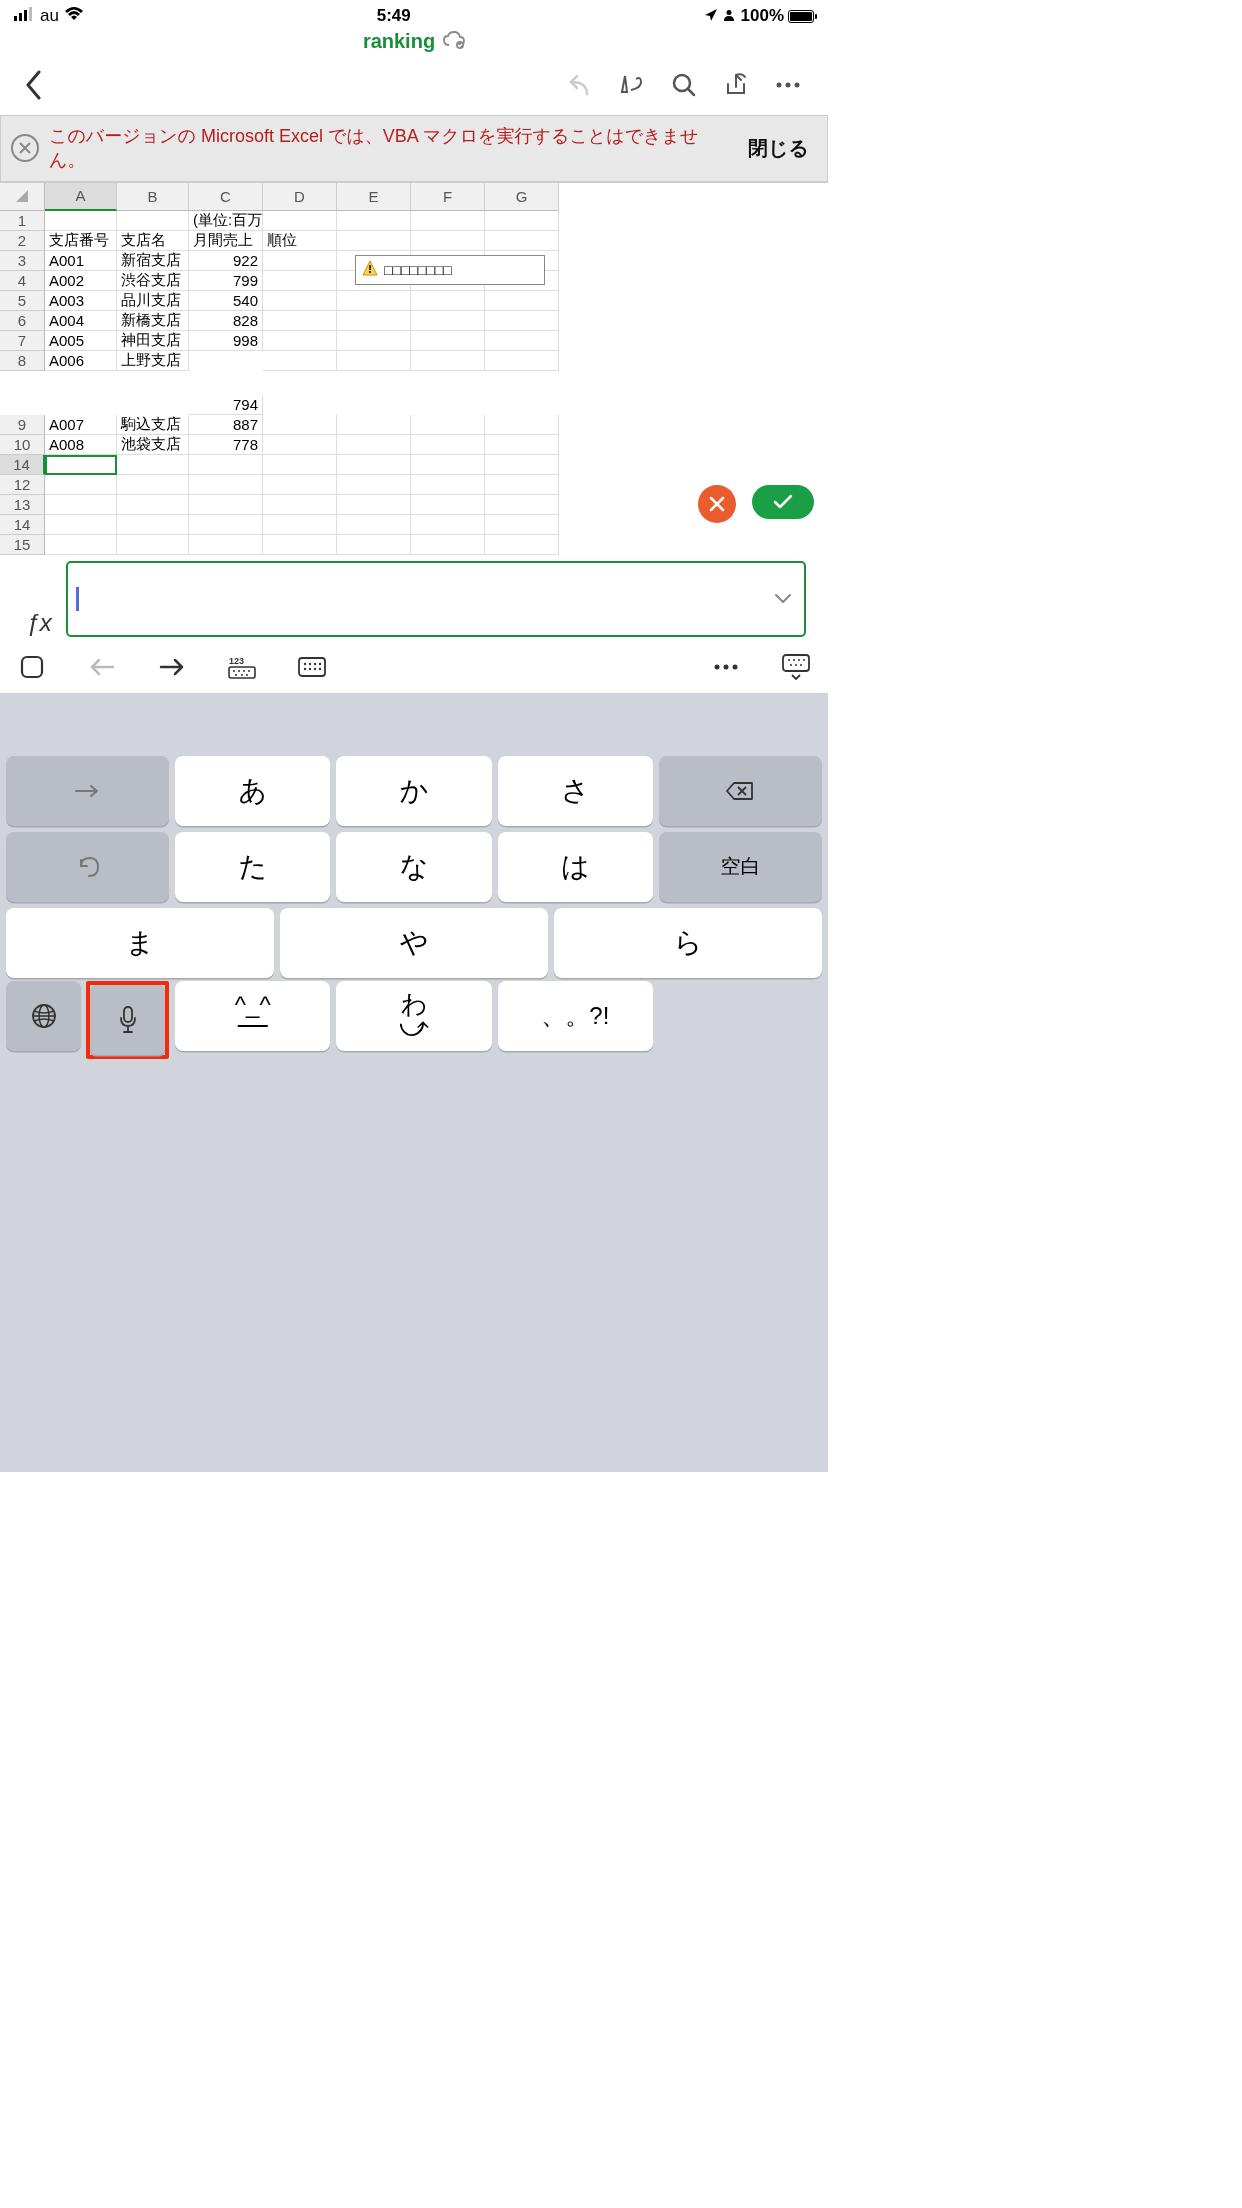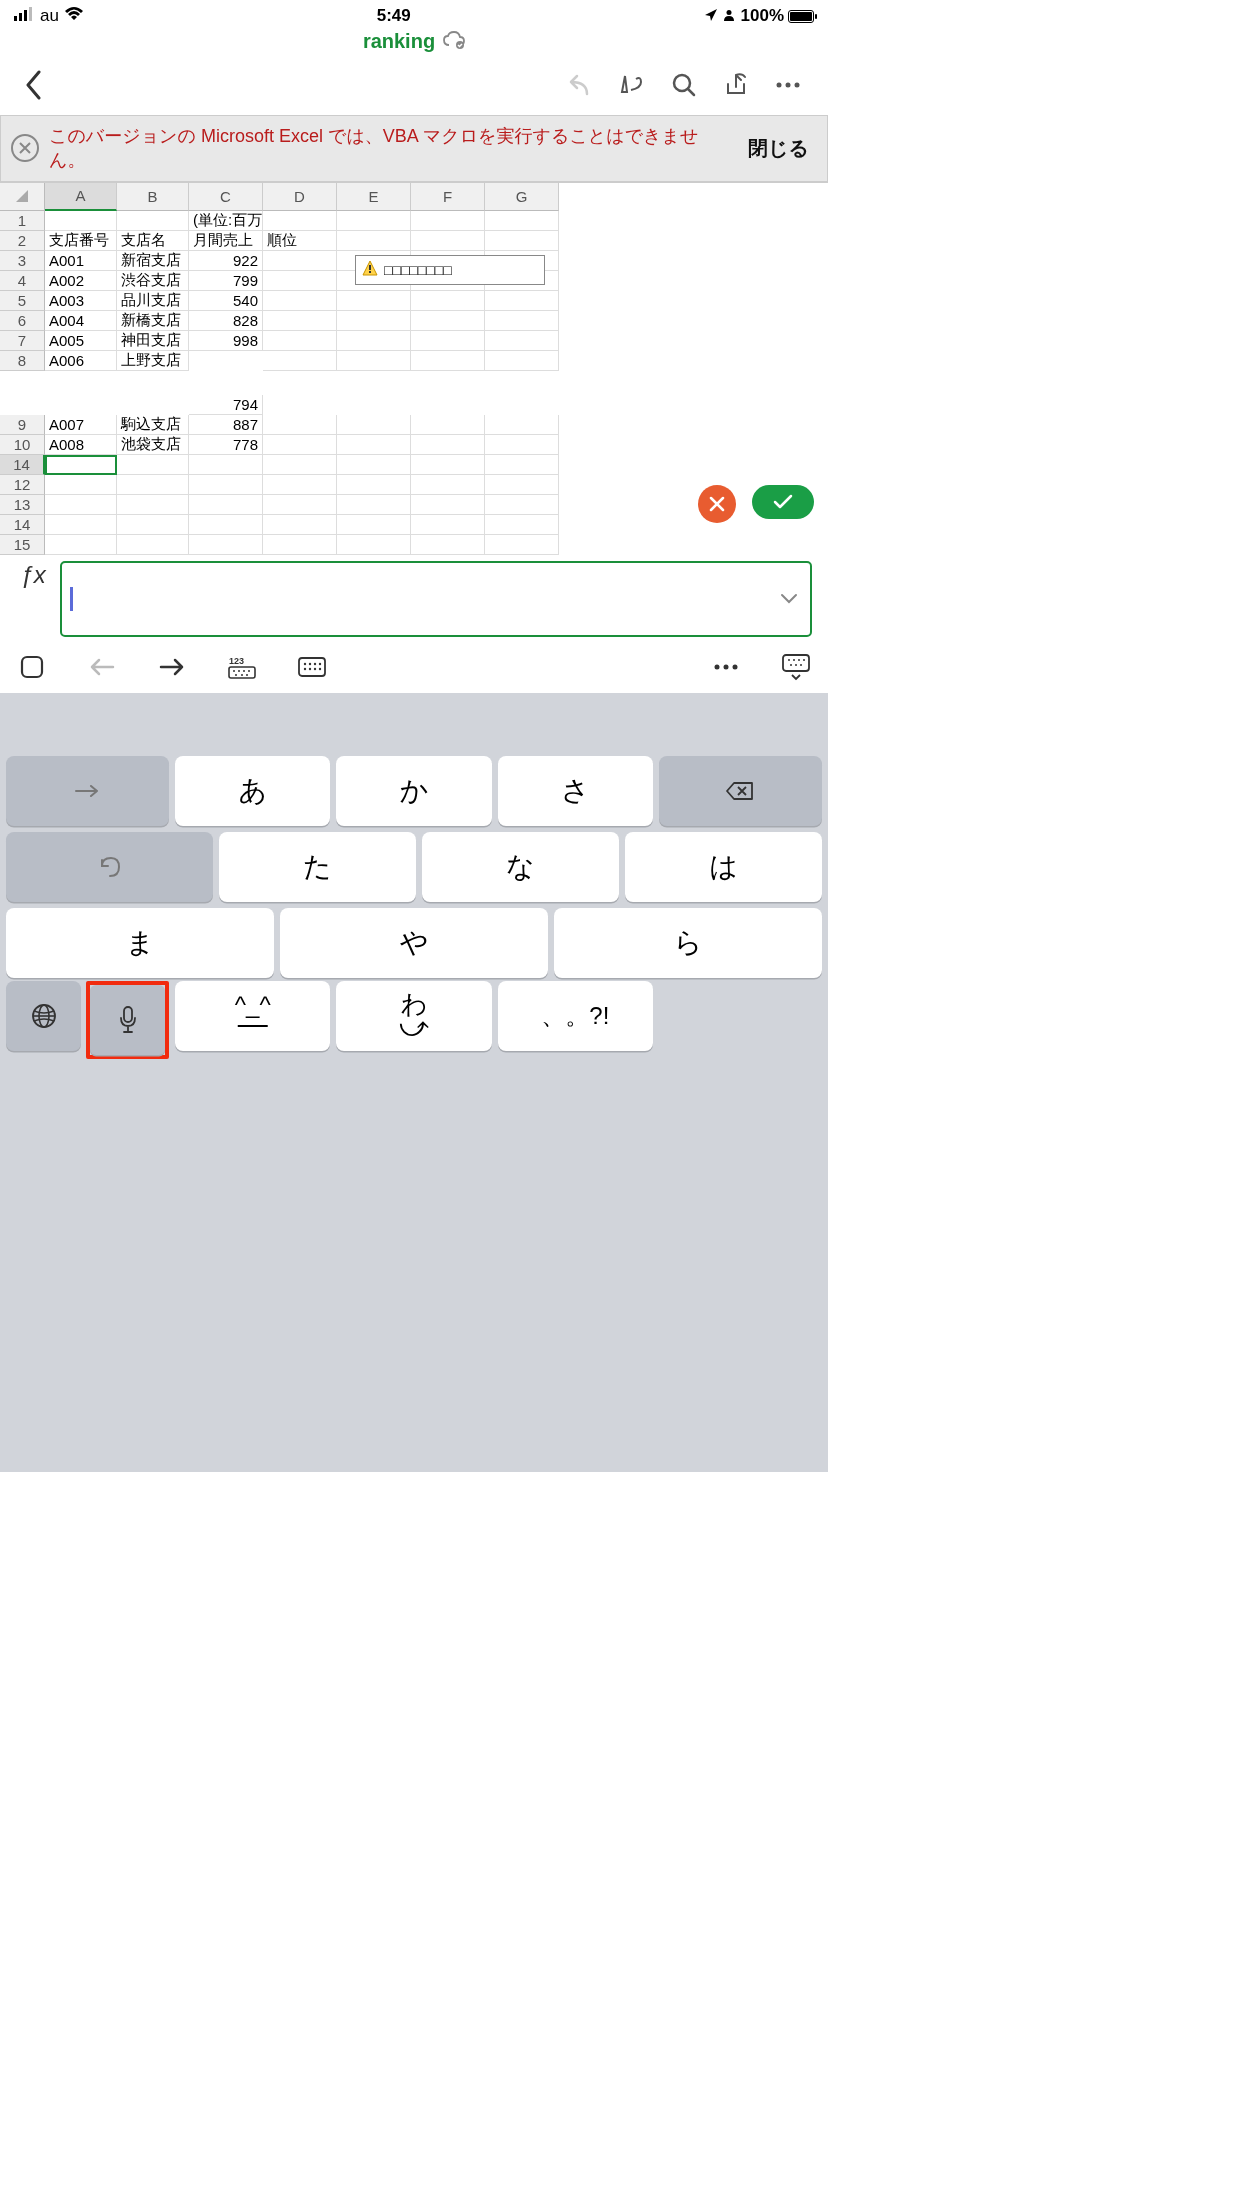--- a/index.html
+++ b/index.html
@@ -36,21 +36,21 @@
 .cell { width:72px; height:20px; border-right:1px solid #ddd; border-bottom:1px solid #ddd; padding:0 4px; font-size:15px; color:#000; display:flex; align-items:center; overflow:hidden; white-space:nowrap; }
 .cell.num { justify-content:flex-end; }
 .row-h { height:20px; }
 .sel-cell { border:2px solid #1a8f3a !important; position:relative; z-index:2; }
 .popup-box { position:absolute; top:73px; left:355px; width:190px; height:30px; background:#fff; border:1px solid #888; display:flex; align-items:center; padding:2px 6px; gap:6px; font-size:14px; }
 .warn-tri { color:#c89400; }
 .fab-row { position:absolute; bottom:32px; right:14px; display:flex; gap:16px; }
 .fab { width:42px; height:34px; border-radius:17px; display:flex; align-items:center; justify-content:center; color:#fff; }
 .fab.cancel { background:#e85c30; width:38px; height:38px; border-radius:50%; }
 .fab.ok { background:#1a9e46; width:62px; height:34px; }
-.fx-area { display:flex; align-items:flex-start; padding:6px 16px 4px; gap:10px; }
+.fx-area { display:flex; align-items:flex-end; padding:6px 22px 4px; gap:10px; }
 .fx-lbl { display:flex; align-items:center; font-style:italic; font-size:24px; color:#333; width:34px; justify-content:center; }
 .fx-input-wrap { flex:1; border:2px solid #1a8f3a; border-radius:5px; display:flex; align-items:center; padding:4px 8px; height:76px; }
 .fx-input { flex:1; border:none; outline:none; font-size:18px; }
 .fx-caret { width:3px; height:24px; background:#5b6bd9; }
 .fx-exp { color:#888; padding:0 4px; }
 .nav-strip { display:flex; align-items:center; padding:6px 8px; gap:22px; }
 .nav-btn { width:48px; height:40px; display:flex; align-items:center; justify-content:center; color:#333; }
 .nav-btn.dim { color:#bbb; }
 .nav-spacer { flex:1; }
 .kb-wrap { flex:1; background:#d1d4da; padding-top:6px; display:flex; flex-direction:column; }
@@ -454,20 +454,21 @@
   </div>
   <div class="kb-row">
     <div class="key side dim">
       <svg width="24" height="24" viewBox="0 0 24 24">
           <path d="M5 5 L5 11 L11 11 M5 11 Q5 3 14 3 Q22 3 22 12 Q22 21 13 21" stroke="#777" stroke-width="2" fill="none" stroke-linecap="round"></path>
         </svg>
     </div>
     <div class="key">た</div>
     <div class="key">な</div>
     <div class="key">は</div>
+    <div class="key side" style="font-size:20px;color:#000;">空白</div>
   </div>
   <div class="kb-row">
     <div class="key">ま</div>
     <div class="key">や</div>
     <div class="key">ら</div>
   </div>
   <div class="kb-row" style="margin-top: -3px; position: relative;">
     <div style="flex:1.05;display:flex;gap:5px;">
       <div class="key gray" style="flex:1;">
         <svg width="26" height="26" viewBox="0 0 26 26">

